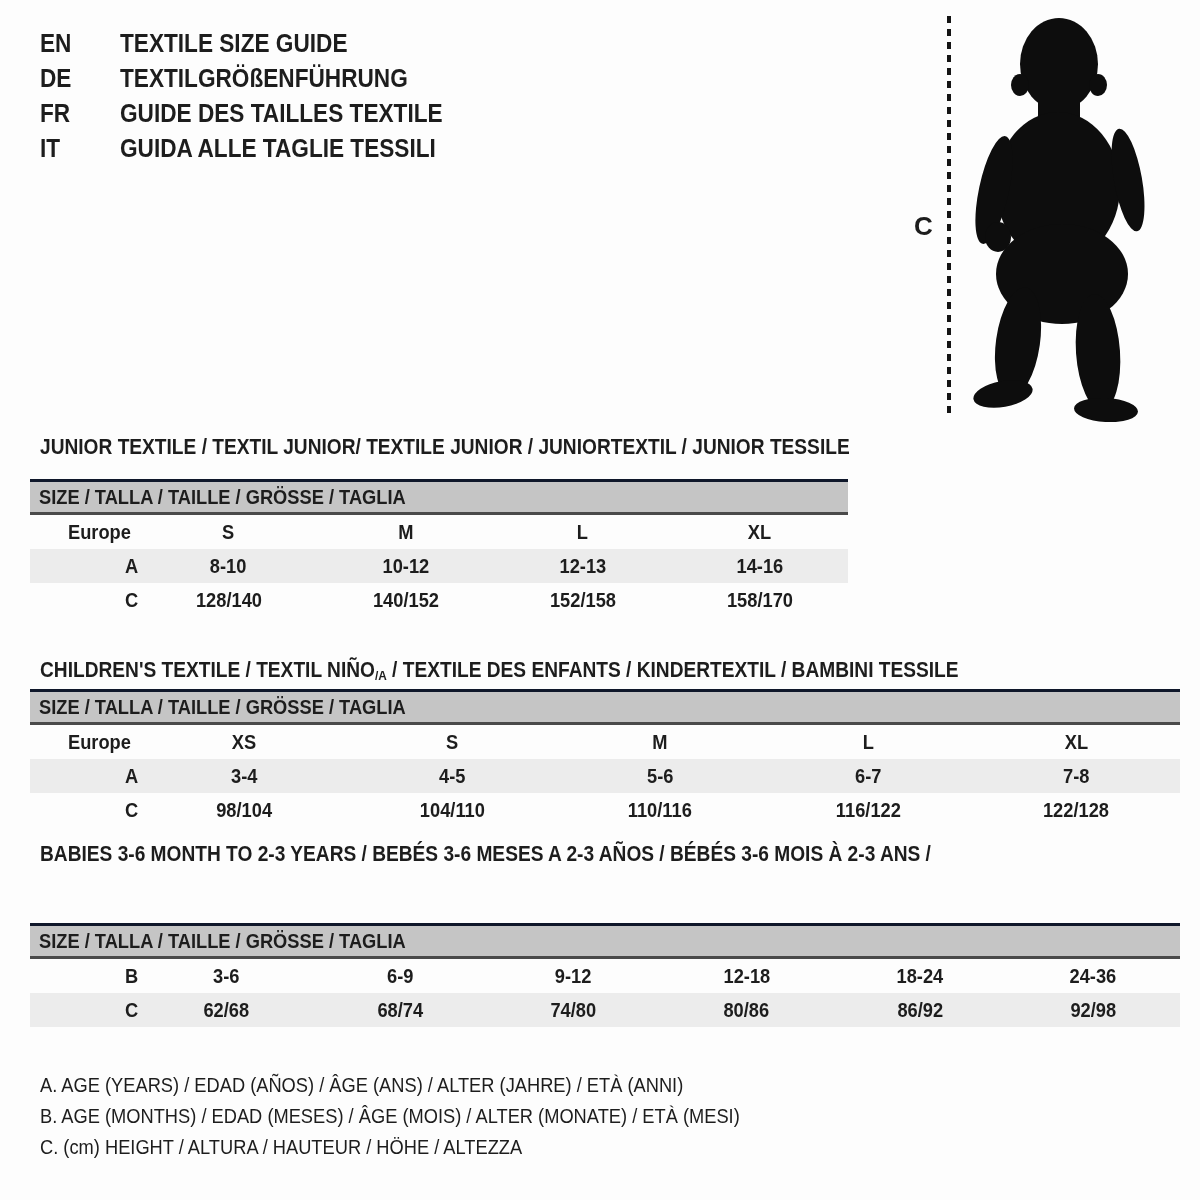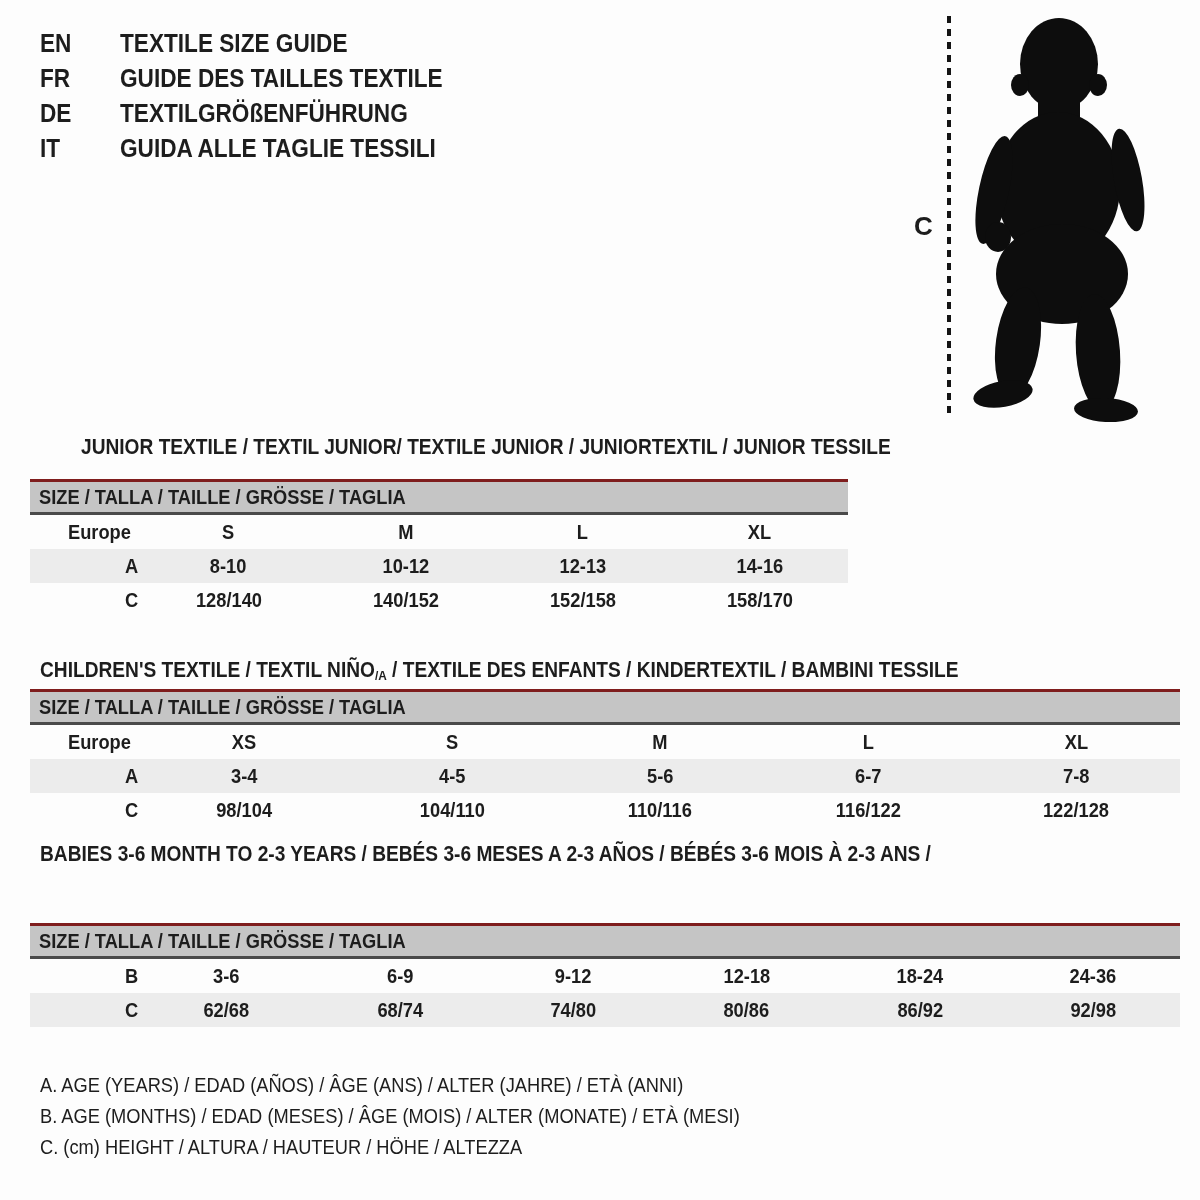--- a/index.html
+++ b/index.html
@@ -24,28 +24,28 @@
   
   .figure-c-label{position:absolute;left:914px;top:211px;font-size:26px;font-weight:bold;}
   .measure-line{
     position:absolute;left:947px;top:16px;width:4px;height:402px;
     background:repeating-linear-gradient(to bottom,#141414 0 7px,transparent 7px 13px);
   }
   .silhouette{position:absolute;left:958px;top:12px;}
 
   
   .sec-title{position:absolute;font-size:22px;font-weight:bold;line-height:24px;}
-  .t-junior{left:40px;top:435px;margin-left:41px;}
+  .t-junior{left:40px;top:435px;}
   .t-children{left:40px;top:642px;margin-top:16px;}
   .t-babies1{left:40px;top:842px;text-align:center;}
   .t-babies2{left:40px;top:874px;}
   .sub-a{font-size:.62em;vertical-align:-0.24em;}
 
   
-  .size-table{position:absolute;left:30px;border-top:3px solid #7f1d1d;}
+  .size-table{position:absolute;left:30px;border-top:3px solid #0f172a;}
   .tbl-junior{top:479px;width:818px;}
   .tbl-children{top:689px;width:1150px;}
   .tbl-babies{top:923px;width:1150px;}
   .size-bar{
     box-sizing:border-box;height:33px;background:#c5c5c5;border-bottom:3px solid #4a4a4a;
     display:flex;align-items:center;padding-left:9px;font-size:21px;font-weight:bold;
   }
   .trow{display:grid;height:34px;align-items:center;font-size:21px;font-weight:bold;}
   .cols4{grid-template-columns:110px repeat(4,1fr);}
   .cols5{grid-template-columns:110px repeat(5,1fr);}
@@ -62,26 +62,26 @@
 <body>
 
 <div class="page">
 
   <div class="langs">
     <div class="lang-row">
       <span class="lang-code"><span class="cond">EN</span></span>
       <span class="cond">TEXTILE SIZE GUIDE</span>
     </div>
     <div class="lang-row">
+      <span class="lang-code"><span class="cond">DE</span></span>
+      <span class="cond">TEXTILGRÖßENFÜHRUNG</span>
+    </div>
+    <div class="lang-row">
       <span class="lang-code"><span class="cond">FR</span></span>
       <span class="cond">GUIDE DES TAILLES TEXTILE</span>
-    </div>
-    <div class="lang-row">
-      <span class="lang-code"><span class="cond">DE</span></span>
-      <span class="cond">TEXTILGRÖßENFÜHRUNG</span>
     </div>
     <div class="lang-row">
       <span class="lang-code"><span class="cond">IT</span></span>
       <span class="cond">GUIDA ALLE TAGLIE TESSILI</span>
     </div>
   </div>
 
   <span class="figure-c-label">C</span>
   <div class="measure-line"></div>
   <svg class="silhouette" width="190" height="410" viewBox="0 0 190 410" aria-hidden="true">

